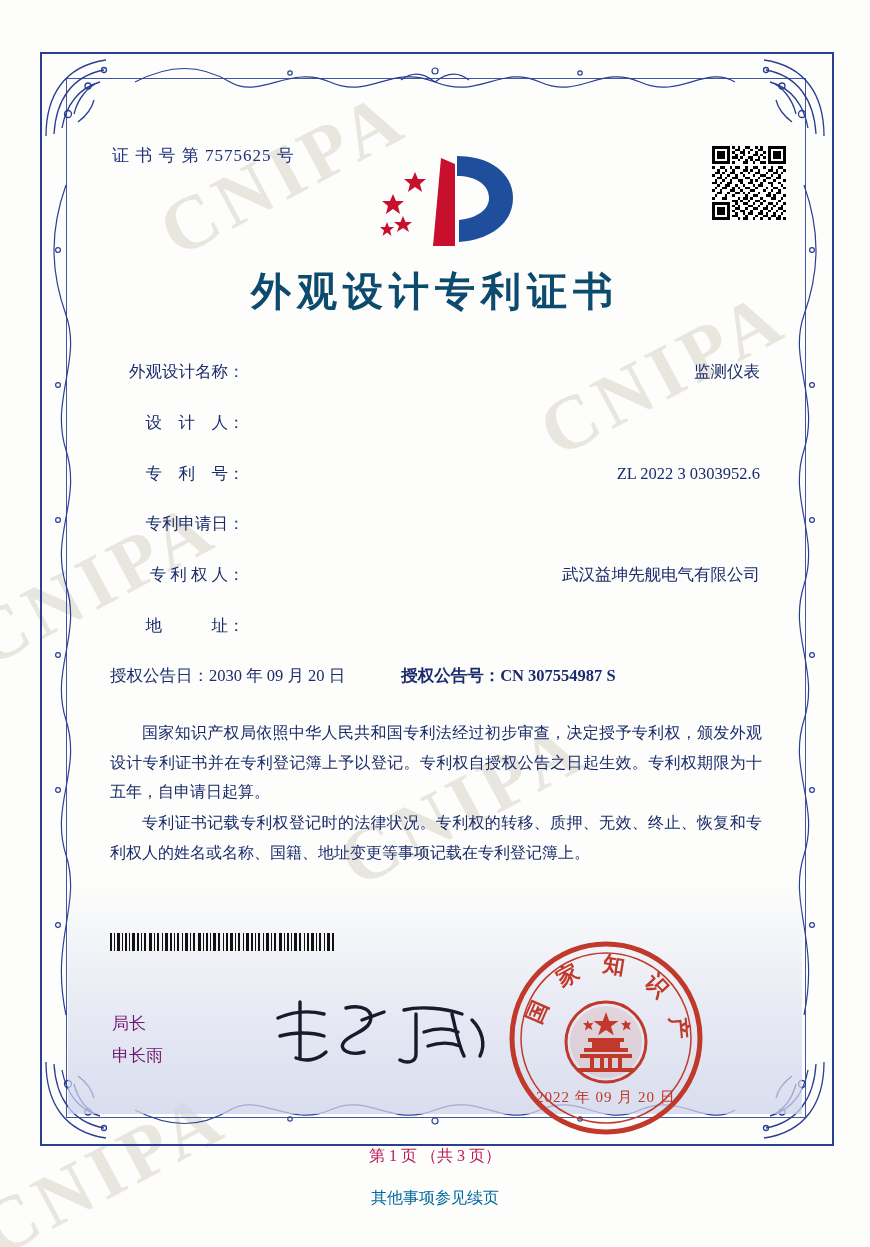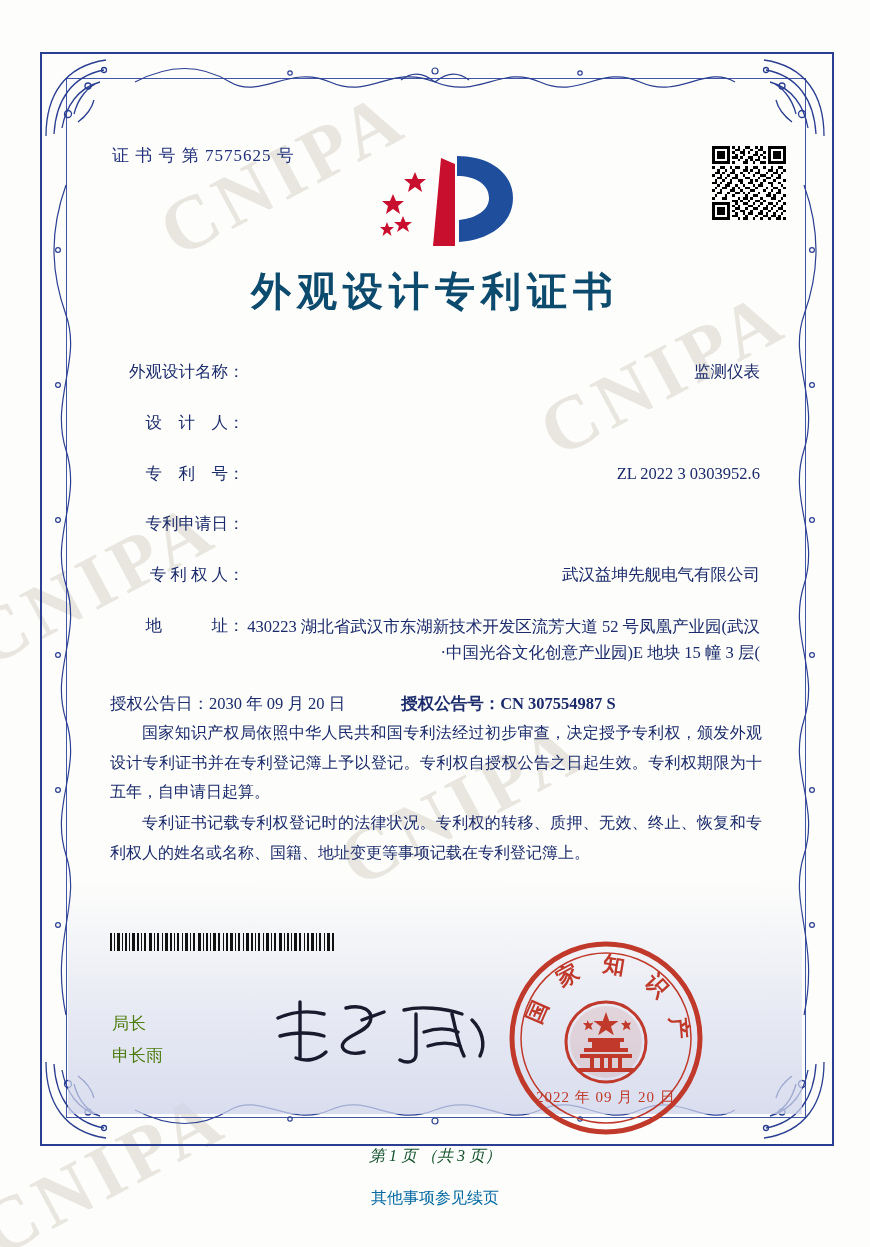--- a/index.html
+++ b/index.html
@@ -179,21 +179,21 @@
     left: 44px; top: 855px;
     width: 250px; height: 18px;
   }
   .barcode svg { width: 100%; height: 100%; display:block; }
 
   .sig-block {
     position: absolute;
     left: 46px; top: 930px;
     font-size: 17px;
     line-height: 1.9;
-    color: #4d7c0f;
+    color: #701a75;
   }
 
   .signature {
     position: absolute;
     left: 200px; top: 912px;
     width: 230px; height: 84px;
     color: #1a1a2e;
   }
   .signature svg { width: 100%; height: 100%; display:block; }
 
@@ -211,22 +211,21 @@
     color: #c0392b;
     letter-spacing: 1px;
     z-index: 6;
   }
 
   .page-num {
     position: absolute;
     left: 0; right: 0; top: 1068px;
     text-align: center;
     font-size: 16px;
-    color: #14532d;
-    font-style: italic;
+    color: #be185d;
   }
 
   .footer-note {
     position: absolute;
     left: 0; right: 0; top: 1188px;
     text-align: center;
     font-size: 16px;
     color: #0369a1;
     z-index: 3;
   }
@@ -599,21 +598,20 @@
         <span class="field-colon">：</span>
       </div>
       <div class="field-row">
         <span class="field-label">专 利 权 人</span>
         <span class="field-colon">：</span>
         <span class="field-value">武汉益坤先舰电气有限公司</span>
       </div>
       <div class="field-row">
         <span class="field-label">地　　　址</span>
         <span class="field-colon">：</span>
-        <span class="field-value addr-value">430223  湖北省武汉市东湖新技术开发区流芳大道 52 号凤凰产业园(武汉·中国光谷文化创意产业园)E 地块 15 幢 3 层(</span>
       </div>
       <div class="pub-row">
         <span class="pub-left">授权公告日：2030 年 09 月 20 日</span>
         <span class="pub-right">授权公告号：CN 307554987 S</span>
       </div>
     </div>
 
     <div class="para para-2">
       <p>专利证书记载专利权登记时的法律状况。专利权的转移、质押、无效、终止、恢复和专利权人的姓名或名称、国籍、地址变更等事项记载在专利登记簿上。</p>
     </div>

